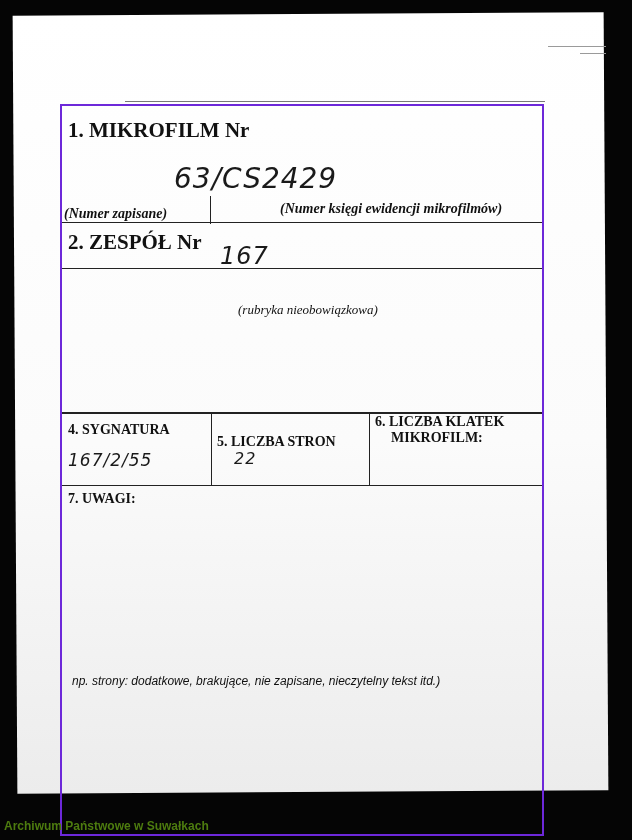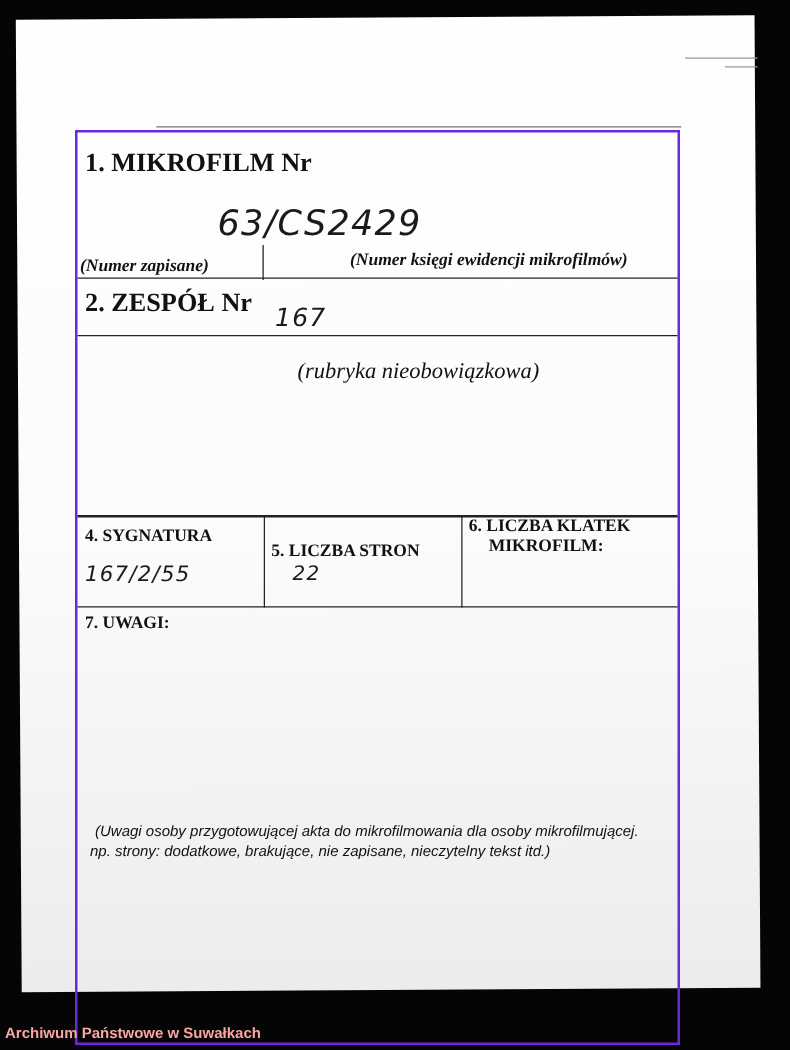--- a/index.html
+++ b/index.html
@@ -26,31 +26,31 @@
       border: 2px solid #6d28d9;
       box-sizing: border-box;
       background: transparent;
     }
     .hline { position: absolute; left: 0; right: 0; height: 1px; background: #222; }
     .vline { position: absolute; width: 1px; background: #222; }
     .label { position: absolute; color: #111; white-space: nowrap; }
     .big { font-weight: bold; font-size: 21px; }
     .med { font-weight: bold; font-size: 14px; }
     .sub { font-style: italic; font-weight: bold; font-size: 14px; }
-    .note { font-style: italic; font-weight: normal; font-size: 18px; }
+    .note { font-style: italic; font-weight: normal; font-size: 13px; margin-top: 16px; }
     .hint { font-family: "Liberation Sans", sans-serif; font-style: italic; font-size: 12px; line-height: 17px; }
     .hand {
       position: absolute; color: #1a1a1a;
       font-family: "DejaVu Sans", sans-serif;
       font-style: italic; font-weight: 200;
       letter-spacing: 1px;
     }
     .footer {
       position: absolute; left: 4px; top: 819px;
-      color: #fca5a5; font-family: "Liberation Sans", sans-serif;
+      color: #4d7c0f; font-family: "Liberation Sans", sans-serif;
       font-weight: bold; font-size: 12px;
     }
   </style>
 </head>
 <body>
 
 <div class="paper"></div>
 
 <div class="scan-line" style="left:125px; top:101px; width:420px; background:#777;"></div>
 <div class="scan-line" style="left:548px; top:46px; width:58px;"></div>
@@ -59,38 +59,37 @@
 <div class="form-box">
 
   <div class="label big" style="left:6px; top:12px;">1. MIKROFILM  Nr</div>
   <div class="hand" style="left:112px; top:56px; font-size:28px;">63/CS2429</div>
   <div class="vline" style="left:148px; top:90px; height:28px;"></div>
   <div class="label sub" style="left:2px; top:100px;">(Numer zapisane)</div>
   <div class="label sub" style="left:186px; top:95px;margin-left:32px;">(Numer księgi ewidencji mikrofilmów)</div>
   <div class="hline" style="top:116px;"></div>
 
   <div class="label big" style="left:6px; top:124px;">2. ZESPÓŁ  Nr</div>
-  <div class="hand" style="left:158px; top:136px; font-size:20px;">167</div>
+  <div class="hand" style="left:158px; top:136px; font-size:24px;">167</div>
   <div class="hline" style="top:162px;"></div>
 
   <div class="label note" style="left:176px; top:180px;">(rubryka nieobowiązkowa)</div>
   <div class="hline" style="top:306px; height:2px;"></div>
 
   <div class="vline" style="left:149px; top:306px; height:74px;"></div>
   <div class="vline" style="left:307px; top:306px; height:74px;"></div>
 
   <div class="label med" style="left:6px; top:316px;">4. SYGNATURA</div>
   <div class="hand" style="left:6px; top:344px; font-size:17px;">167/2/55</div>
 
   <div class="label med" style="left:155px; top:312px;margin-top:16px;">5. LICZBA  STRON</div>
   <div class="hand" style="left:172px; top:343px; font-size:16px;">22</div>
 
   <div class="label med" style="left:313px; top:308px;text-align:center;">6. LICZBA  KLATEK</div>
   <div class="label med" style="left:329px; top:324px;">MIKROFILM:</div>
 
   <div class="hline" style="top:379px;"></div>
 
   <div class="label med" style="left:6px; top:385px;">7. UWAGI:</div>
-  <div class="label hint" style="left:14px; top:551px;">(Uwagi osoby przygotowującej akta do mikrofilmowania dla osoby mikrofilmującej.</div>
   <div class="label hint" style="left:10px; top:567px;">np. strony: dodatkowe, brakujące, nie zapisane, nieczytelny tekst itd.)</div>
 </div>
 
 <div class="footer">Archiwum Państwowe w Suwałkach</div>
 
 </body></html>

